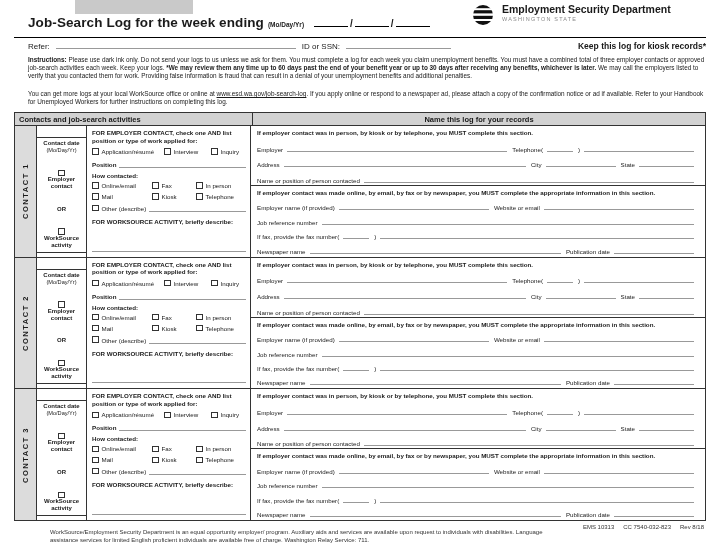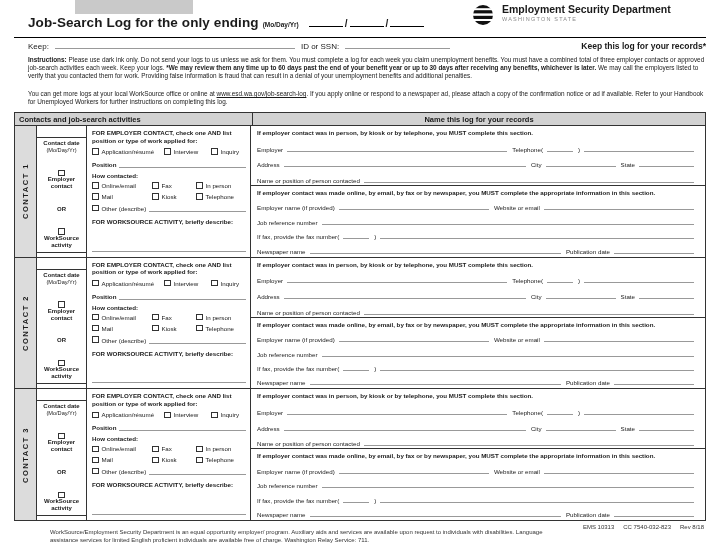--- a/index.html
+++ b/index.html
@@ -80,21 +80,21 @@
   .form-number { position:absolute; right:16px; top:524px; font-size:6px; color:#333; display:flex; gap:9px; }
 </style>
 </head>
 <body>
 
 <div class="page">
 
   <div class="scan-artifact"></div>
 
   <div class="title-row">
-    <span class="form-title">Job-Search Log for the only ending</span>
+    <span class="form-title">Job-Search Log for the week ending</span>
     <span class="date-format">(Mo/Day/Yr)</span>
     <span class="title-blank first"></span>
     <span class="title-slash">/</span>
     <span class="title-blank"></span>
     <span class="title-slash">/</span>
     <span class="title-blank"></span>
   </div>
 
   <div class="logo-block">
     <svg width="26" height="24" viewBox="0 0 26 24">
@@ -105,25 +105,25 @@
     </svg>
     <div>
       <div class="agency-name">Employment Security Department</div>
       <div class="agency-sub">WASHINGTON STATE</div>
     </div>
   </div>
 
   <div class="header-rule"></div>
 
   <div class="name-row">
-    <span>Keep:</span>
+    <span>Refer:</span>
     <span class="fill name-fill"></span>
     <span>ID or SSN:</span>
     <span class="fill id-fill"></span>
-    <span class="keep-note">Keep this log for your records*</span>
+    <span class="keep-note">Keep this log for kiosk records*</span>
   </div>
 
   <p class="instructions">
     <b>Instructions:</b>
     <span>Please use dark ink only. Do not send your logs to us unless we ask for them. You must complete a log for each week you claim unemployment benefits. You must have a combined total of three employer contacts or approved job-search activities each week. Keep your logs.</span>
     <b>*We may review them any time up to 60 days past the end of your benefit year or up to 30 days after receiving any benefits, whichever is later.</b>
     <span>We may call the employers listed to verify that you contacted them for work. Providing false information is fraud that can result in a denial of your unemployment benefits and additional penalties.</span>
   </p>
 
   <p class="instructions2">

